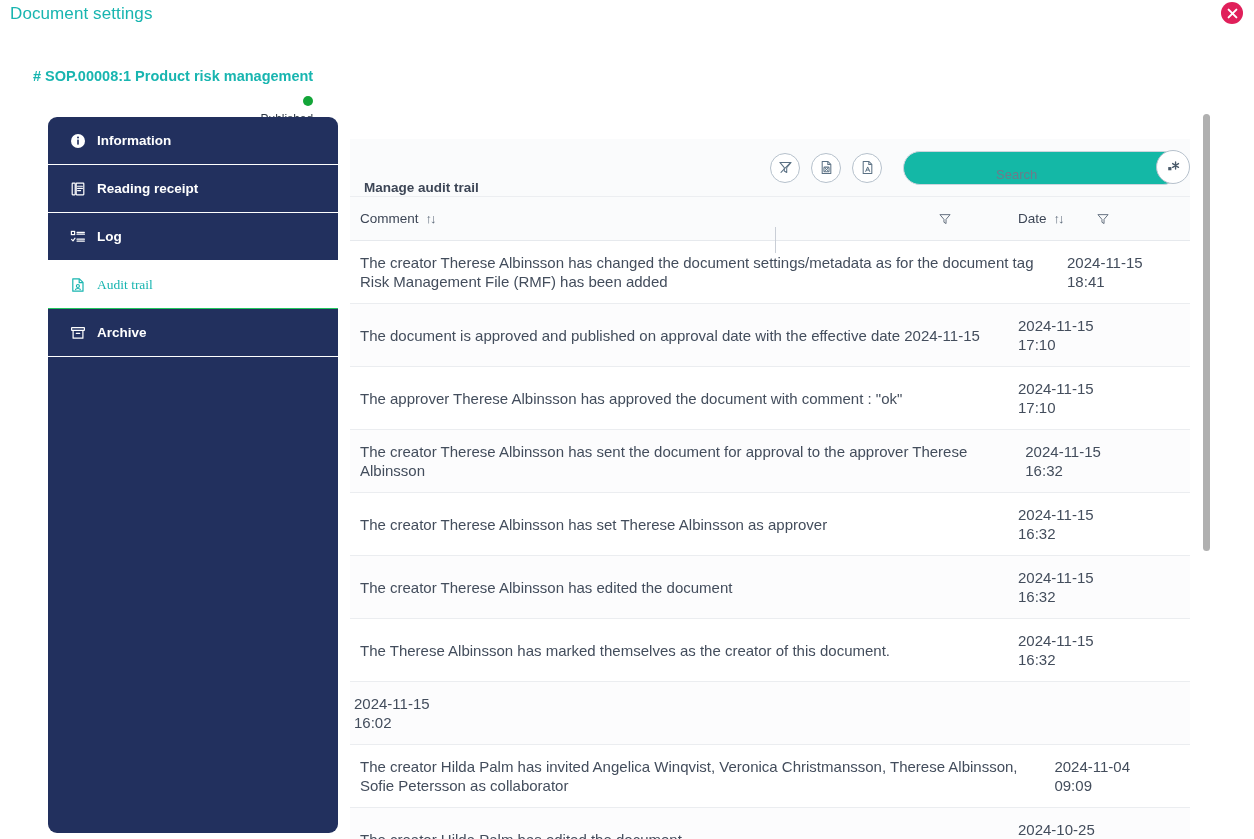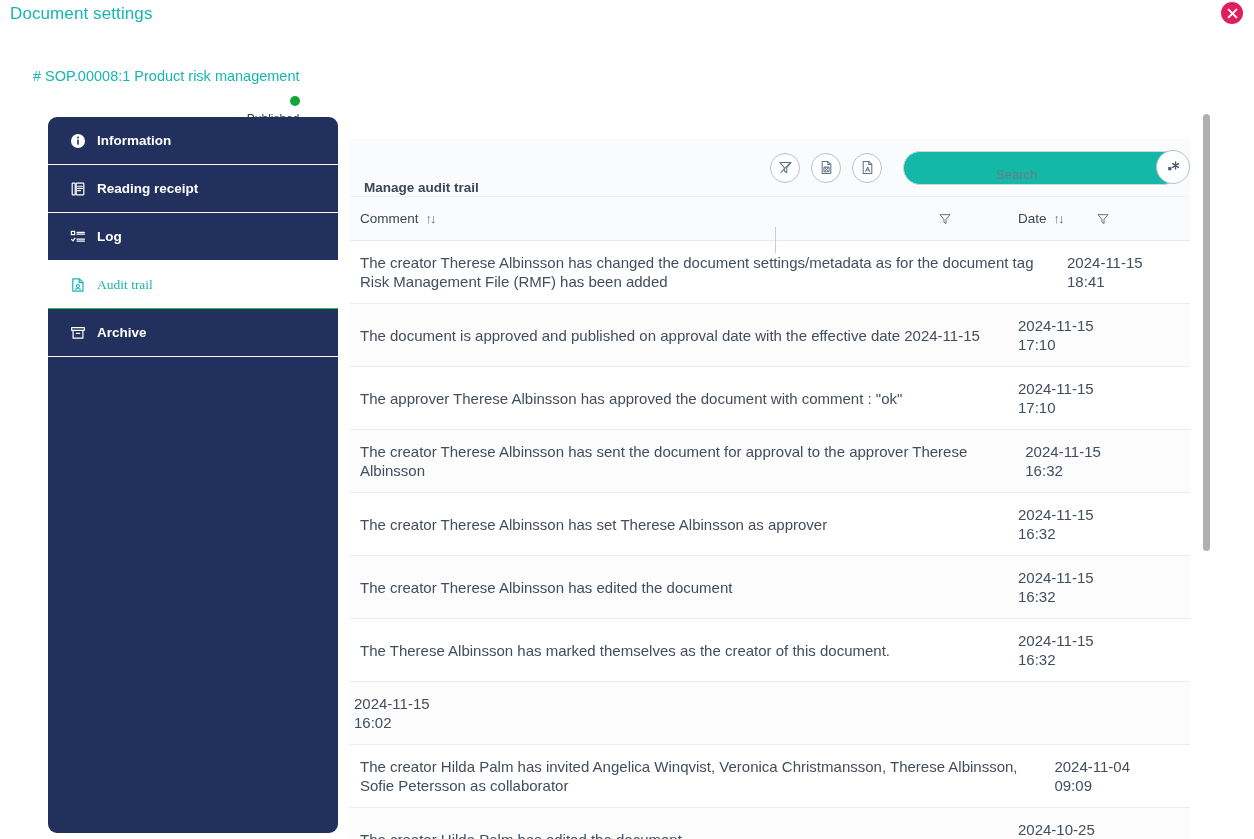--- a/index.html
+++ b/index.html
@@ -29,21 +29,21 @@
     cursor: pointer;
     display: flex; align-items: center; justify-content: center;
     padding: 0;
   }
   #close-btn svg { display: block; }
 
   
   #doc-head { position: absolute; left: 33px; top: 68px; }
   #doc-code {
     font-size: 14.5px;
-    font-weight: normal;
+    font-weight: bold;
     color: #18b5b0;
     white-space: nowrap;
   }
   #doc-status {
     margin-top: 12px;
     display: flex; align-items: flex-end; gap: 6px;
     font-size: 12px;
     color: #2e3a46;
     flex-direction: column;
   }

